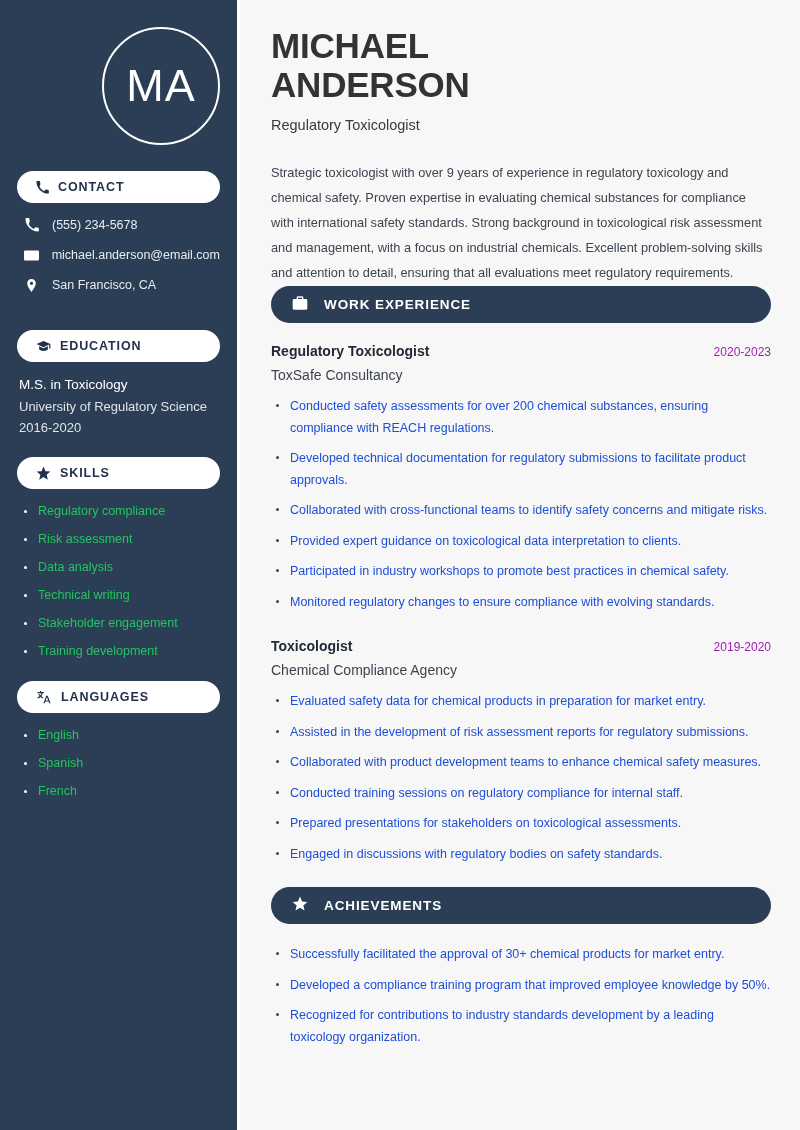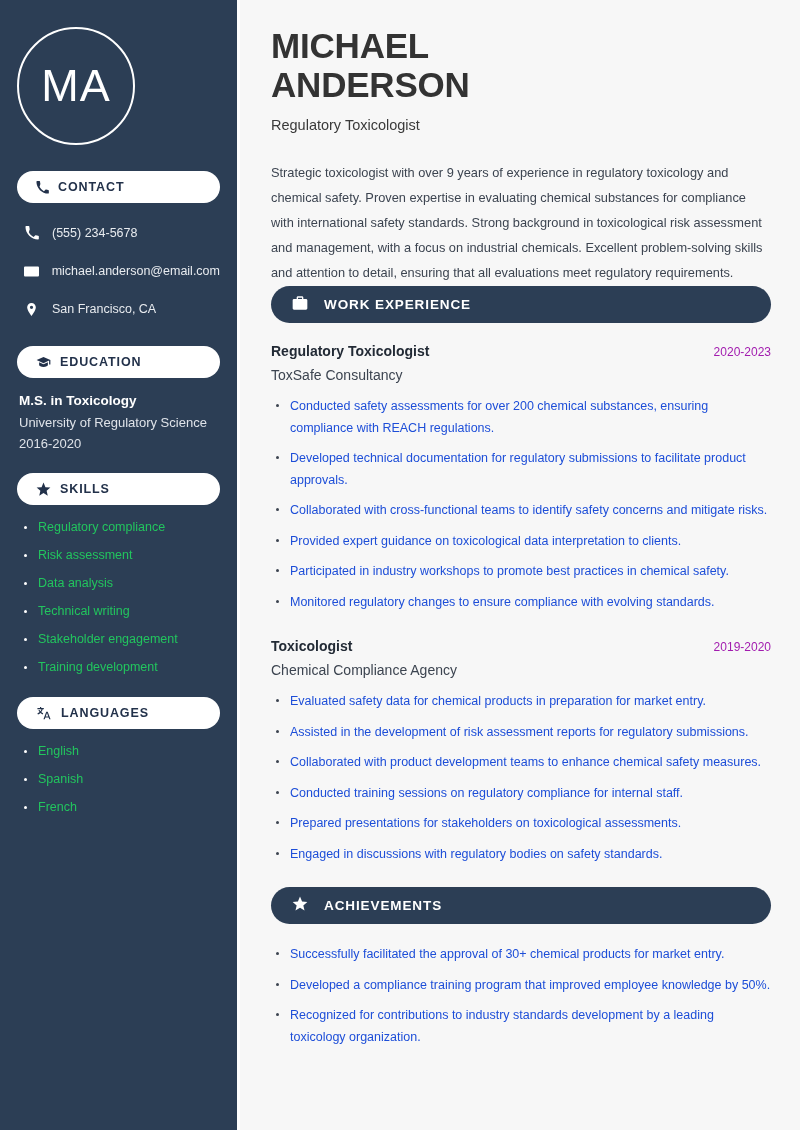--- a/index.html
+++ b/index.html
@@ -33,21 +33,21 @@
   }
   .sidebar-divider {
     width: 3px;
     min-width: 3px;
     background: #ffffff;
     height: 1130px;
   }
 
   .monogram-wrap {
     display: flex;
-    justify-content: flex-start;
+    justify-content: flex-end;
     padding-top: 27px;
     padding-bottom: 26px;
   }
   .monogram {
     width: 118px;
     height: 118px;
     border-radius: 50%;
     border: 2px solid #ffffff;
     display: flex;
     align-items: center;
@@ -73,38 +73,37 @@
     font-size: 12.5px;
     font-weight: bold;
     letter-spacing: 0.9px;
   }
   .pill .icon svg { display: block; }
 
   .sb-section { margin-bottom: 22px; }
 
   .contact-row {
     display: flex;
-    align-items: center;
+    align-items: flex-start;
     gap: 12px;
     padding: 0 0 0 6px;
     height: 30px;
     font-size: 12.5px;
     color: #e8ebef;
-    margin-top: 8px;
   }
   .contact-row .icon {
     width: 17px;
     display: flex;
     align-items: center;
     justify-content: center;
   }
 
   .edu-degree {
     font-size: 13.5px;
-    font-weight: bold;
+    font-weight: normal;
     color: #ffffff;
     padding-left: 2px;
     margin-bottom: 7px;
   }
   .edu-line {
     font-size: 13px;
     color: #dfe3e9;
     padding-left: 2px;
     margin-bottom: 6px;
   }

